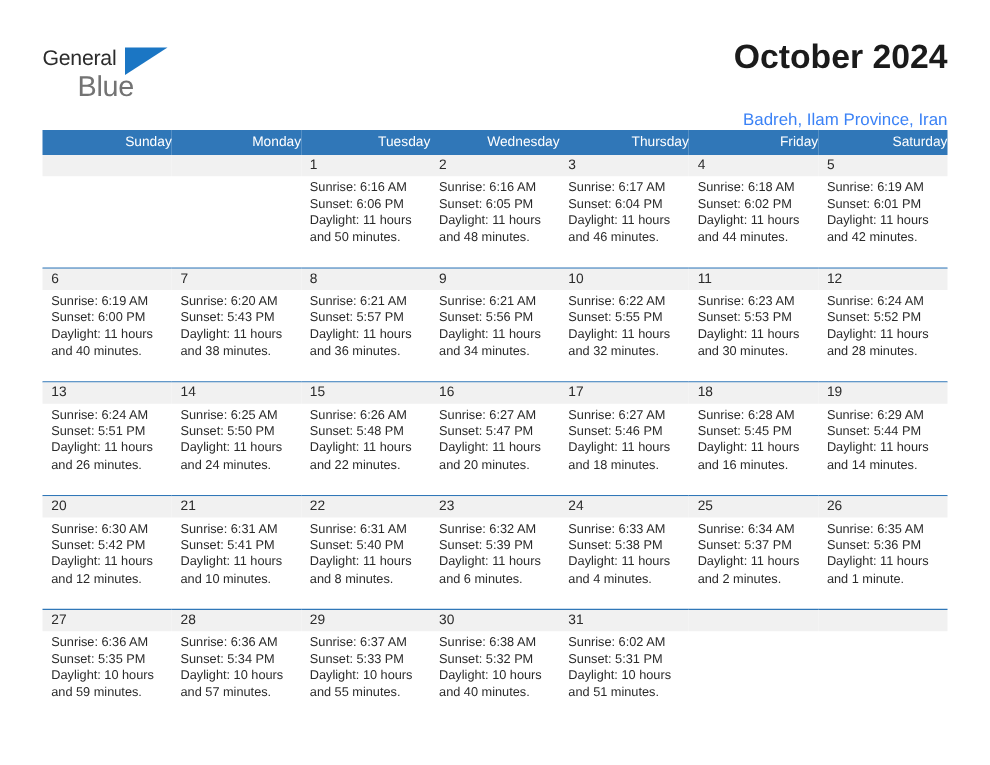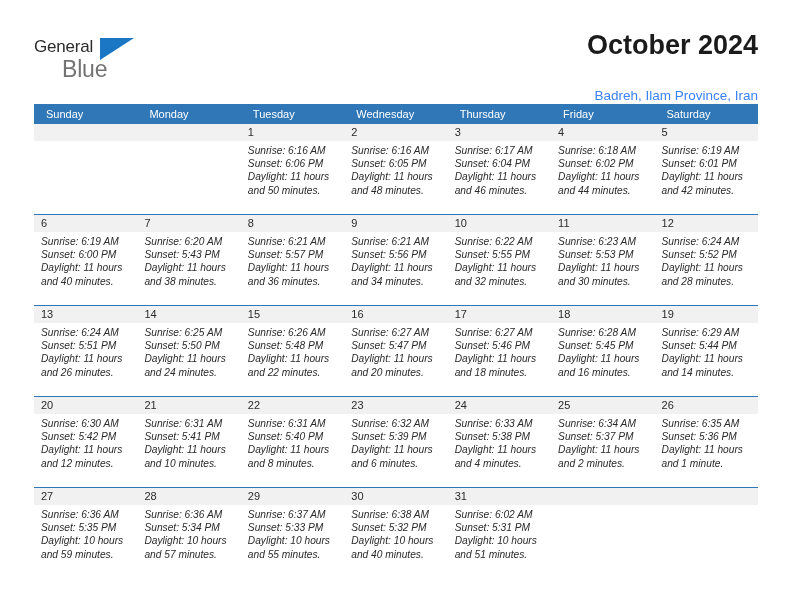--- a/index.html
+++ b/index.html
@@ -77,21 +77,21 @@
     left: 34px; top: 104px;
     width: 724px;
     border-collapse: collapse;
     table-layout: fixed;
   }
   .calendar th {
     background: #3077b8;
     color: #ffffff;
     font-size: 11px;
     font-weight: normal;
-    text-align: left;
+    text-align: right;
     padding: 4px 0 4px 12px;
     height: 19px;
     line-height: 12px;
   }
   .calendar col { width: 14.2857%; }
 
   .calendar td {
     vertical-align: top;
     padding: 0;
     border-top: 1px solid #3077b8;
@@ -109,21 +109,20 @@
     padding: 0 0 0 7px;
     font-size: 11px;
     color: #2a2a2a;
     line-height: 17px;
   }
   .daybody {
     padding: 3px 6px 0 7px;
     font-size: 10.2px;
     color: #2a2a2a;
     line-height: 13.2px;
-    font-style: italic;
   }
   .daybody div { white-space: nowrap; }
   .empty .daynum-band { color: transparent; }
 </style>
 </head>
 <body>
 
 <div id="page">
 
   <div class="header">

